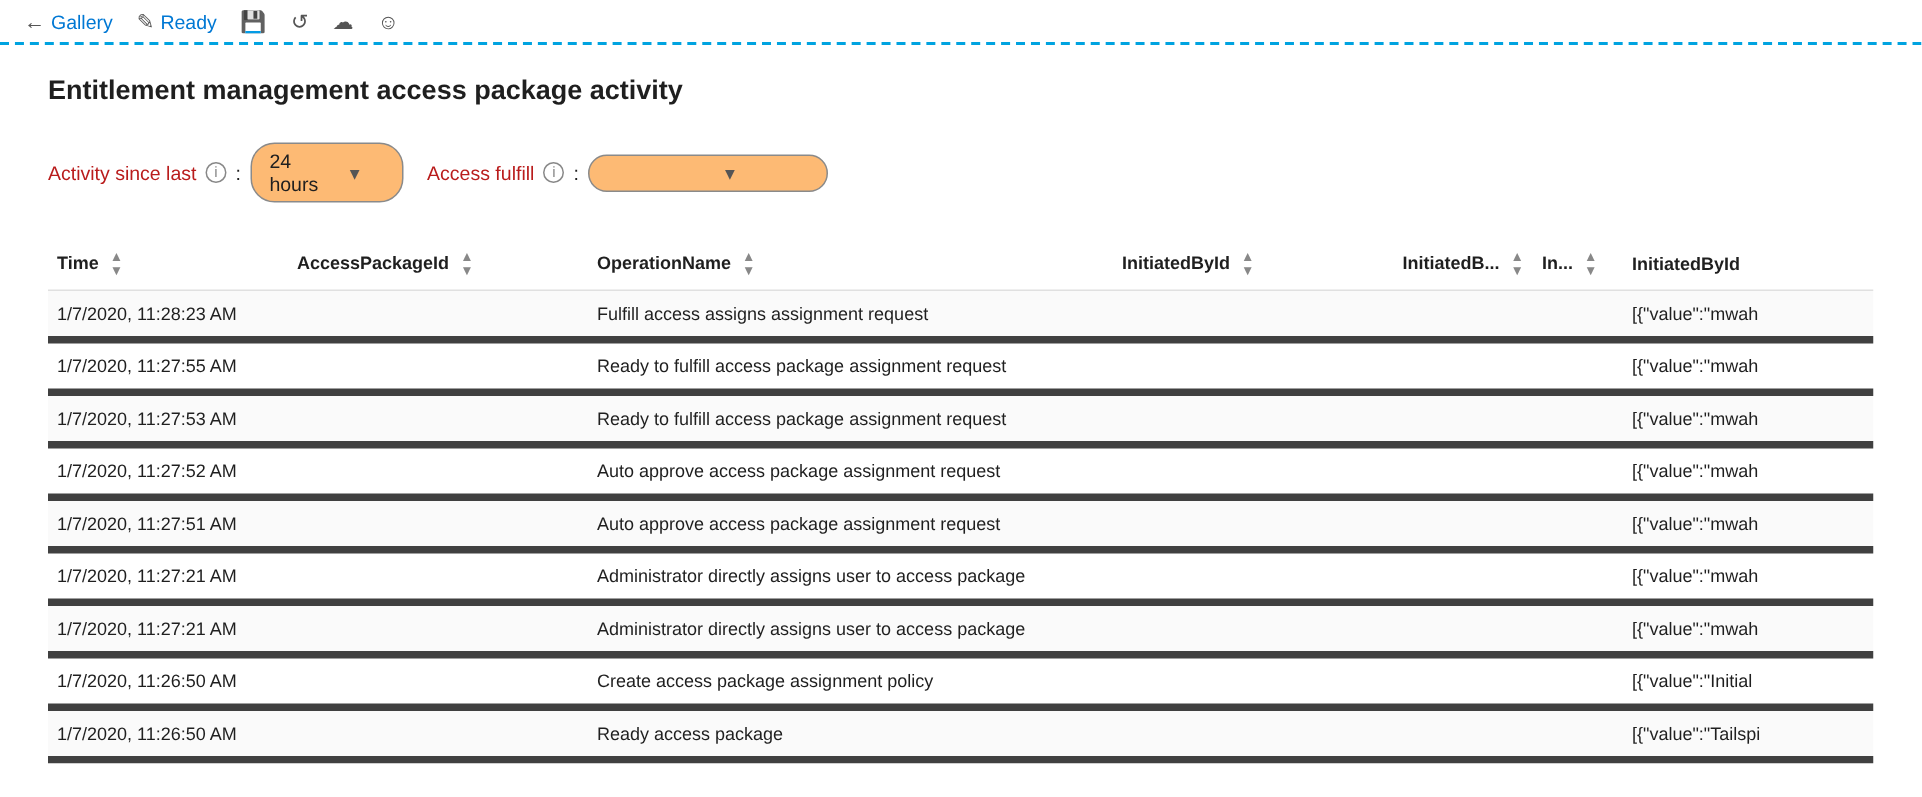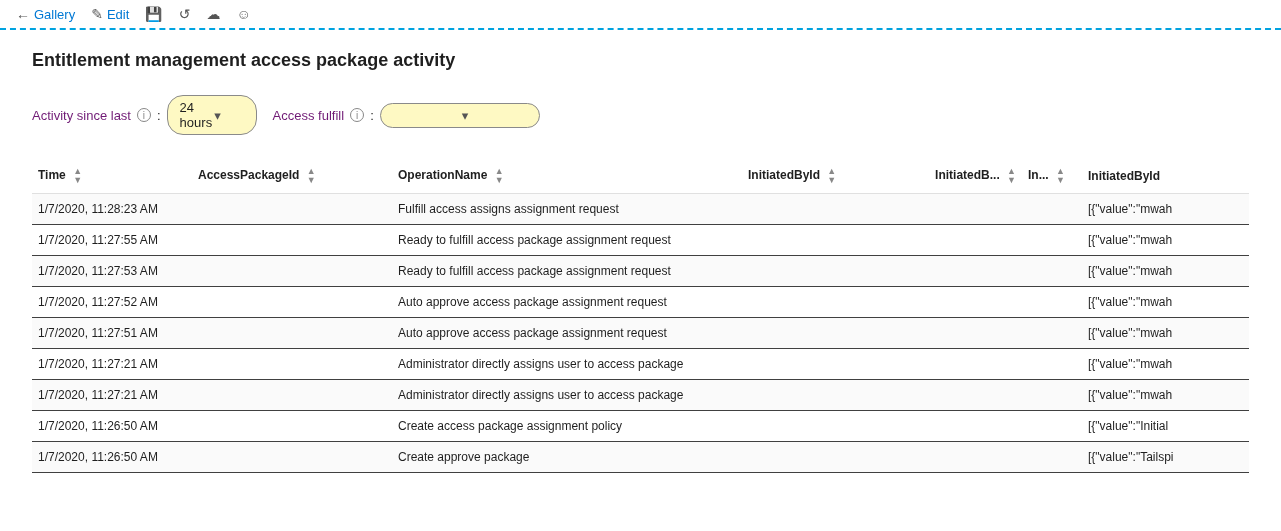--- a/index.html
+++ b/index.html
@@ -41,57 +41,57 @@
       gap: 16px;
       margin-bottom: 24px;
     }
     .filter-group {
       display: flex;
       align-items: center;
       gap: 6px;
     }
     .filter-label {
       font-size: 13px;
-      color: #701a75;
+      color: #b91c1c;
     }
     .info-icon {
       display: inline-flex;
       align-items: center;
       justify-content: center;
       width: 14px;
       height: 14px;
       border-radius: 50%;
       border: 1px solid #888;
       font-size: 10px;
       color: #888;
       cursor: default;
     }
     .colon { color: #1f1f1f; }
     .filter-select {
       display: flex;
       align-items: center;
       border: 1px solid #8a8a8a;
       border-radius: 16px;
       padding: 4px 10px 4px 12px;
-      gap: 2px;
+      gap: 21px;
       cursor: pointer;
-      background: #fef9c3;
+      background: #fdba74;
       min-width: 90px;
     }
     .filter-select-wide {
       min-width: 160px;
     }
     .filter-select span { flex: 1; font-size: 13px; }
     .chevron { font-size: 10px; color: #555; }
 
     
     .table-container { overflow: hidden; }
     table { width: 100%; border-collapse: collapse; }
     thead tr { border-bottom: 1px solid #e0e0e0; margin-left: 32px; }
-    tbody tr { border-bottom: 1px solid #404040; }
+    tbody tr { border-bottom: 5px solid #404040; }
     tbody tr:nth-child(odd) { background: #fafafa; }
     tbody tr:nth-child(even) { background: #fff; }
 
     th {
       text-align: left;
       padding: 8px 6px;
       font-weight: 600;
       font-size: 12px;
       color: #1f1f1f;
       white-space: nowrap;
@@ -120,21 +120,21 @@
 </head>
 <body>
 
 <div class="toolbar">
   <div class="toolbar-item">
     <span class="toolbar-icon">←</span>
     <span>Gallery</span>
   </div>
   <div class="toolbar-item">
     <span class="toolbar-icon">✎</span>
-    <span>Edit</span>
+    <span>Ready</span>
   </div>
   <div class="toolbar-item">
     <span class="toolbar-icon">💾</span>
   </div>
   <div class="toolbar-item">
     <span class="toolbar-icon">↺</span>
   </div>
   <div class="toolbar-item">
     <span class="toolbar-icon">☁</span>
   </div>
@@ -288,21 +288,21 @@
             <td class="col-accesspackageid"></td>
             <td class="col-operation">Create access package assignment policy</td>
             <td class="col-initiatedbyid"></td>
             <td class="col-initiatedb"></td>
             <td class="col-in"></td>
             <td class="col-additionaldata">[{"value":"Initial</td>
           </tr>
           <tr>
             <td class="col-time">1/7/2020, 11:26:50 AM</td>
             <td class="col-accesspackageid"></td>
-            <td class="col-operation">Create approve package</td>
+            <td class="col-operation">Ready access package</td>
             <td class="col-initiatedbyid"></td>
             <td class="col-initiatedb"></td>
             <td class="col-in"></td>
             <td class="col-additionaldata">[{"value":"Tailspi</td>
           </tr>
         </tbody>
     </table>
   </div>
 </div>
 

